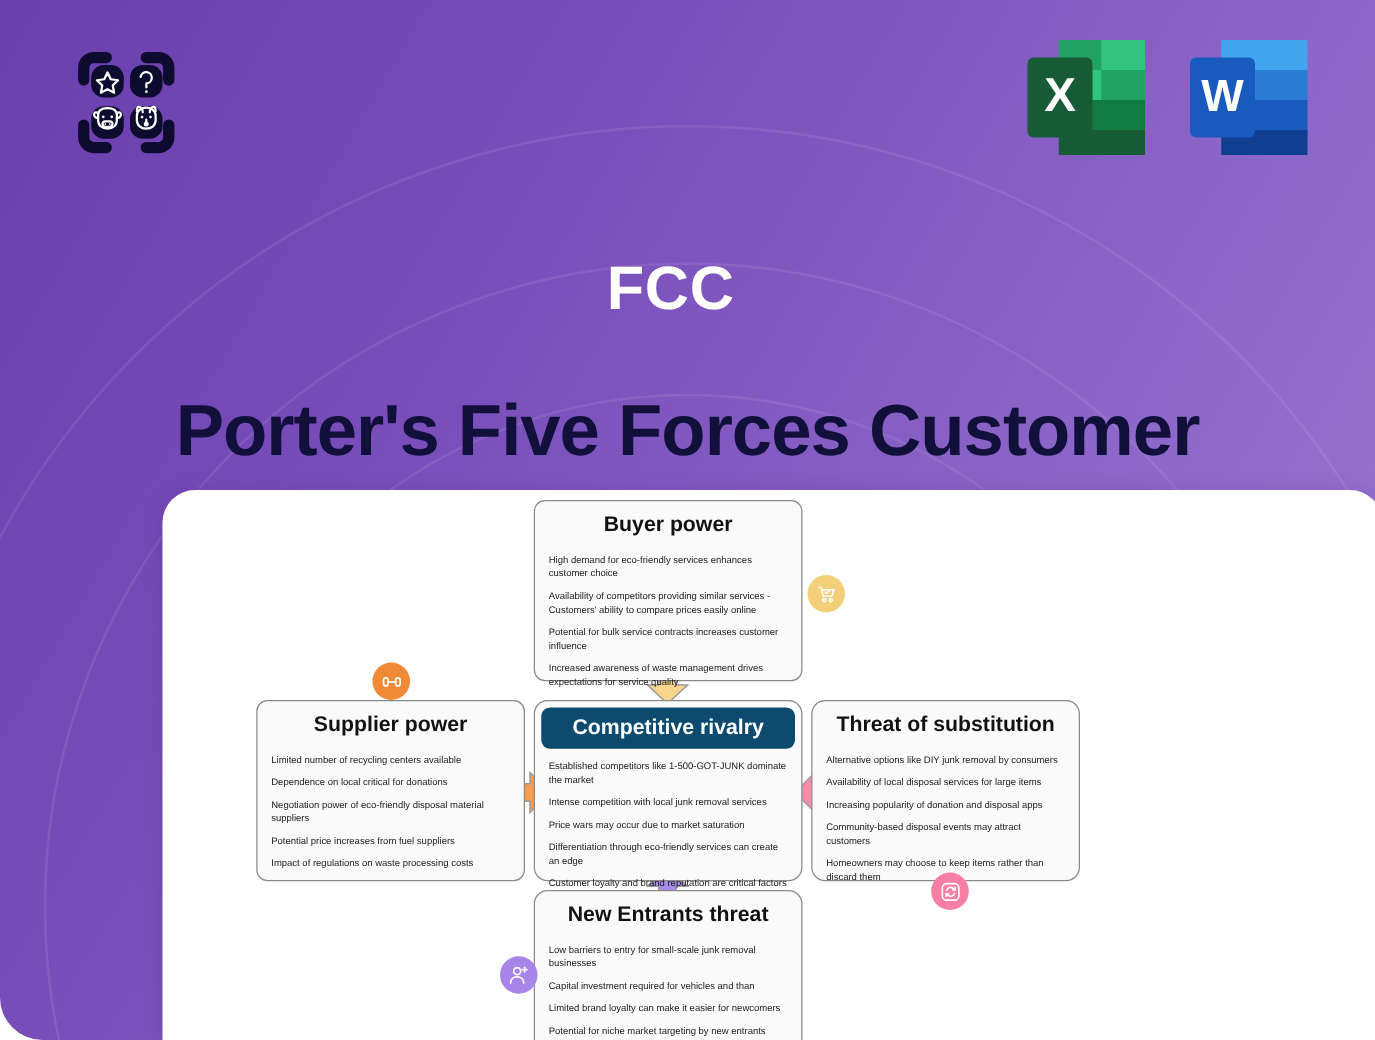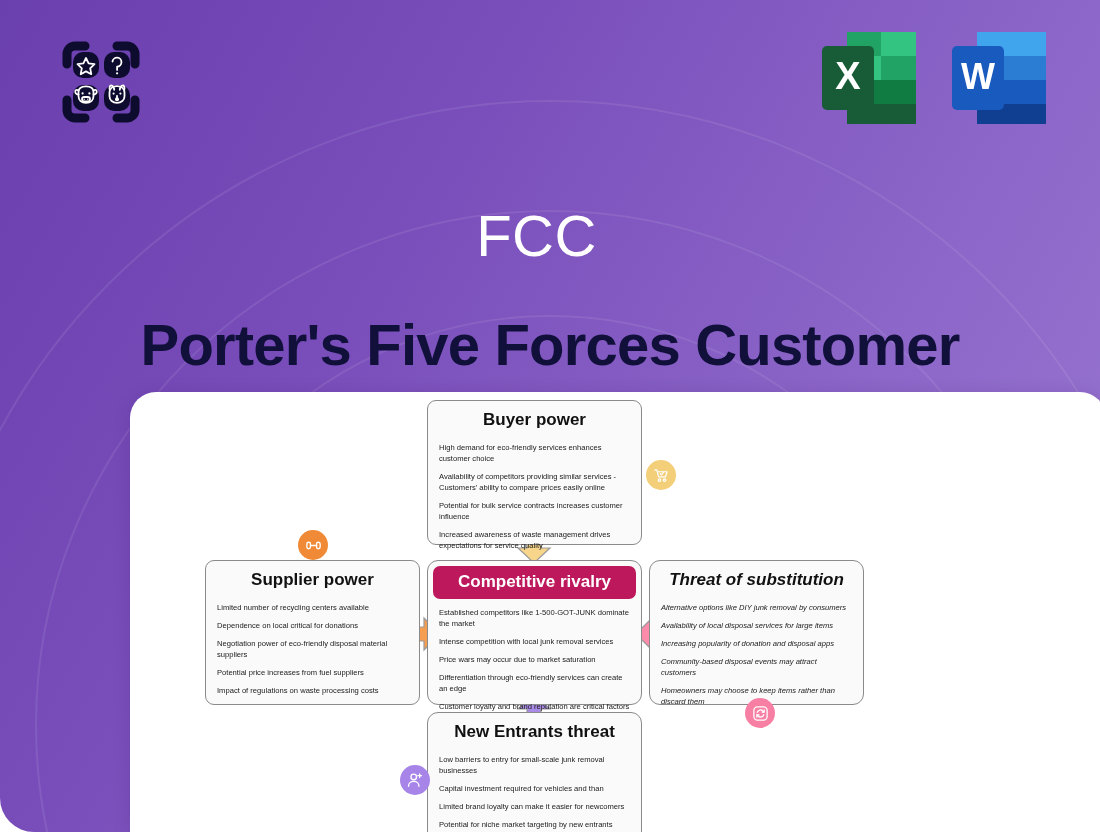--- a/index.html
+++ b/index.html
@@ -46,22 +46,22 @@
   .office-icons {
     position: absolute; right: 50px; top: 28px;
     display: flex; gap: 28px; align-items: flex-start;
   }
 
   
   .brand-title {
     position: absolute; left: 0; top: 207px; width: 1073px;
     text-align: center;
     color: #ffffff;
-    font-size: 58px;
-    font-weight: normal;
+    font-size: 49px;
+    font-weight: bold;
     letter-spacing: 0.5px;
     line-height: 1;
   }
   .page-title {
     position: absolute; left: 0; top: 312px; width: 1100px;
     text-align: center;
     color: #10103a;
     font-size: 58px;
     font-weight: bold;
     letter-spacing: -0.8px;
@@ -96,21 +96,21 @@
 
   .force-title {
     text-align: center;
     font-size: 17px;
     font-weight: bold;
     color: #111111;
     padding: 9px 6px 7px;
     line-height: 1.15;
   }
   .force-title.center-head {
-    background: #be185d;
+    background: #0c4a6e;
     color: #ffffff;
     border-radius: 7px;
     margin: 5px 5px 3px;
     padding: 6px 6px 7px;
     font-size: 17px;
   }
   .force-list {
     padding: 5px 11px 8px;
   }
   .force-list li {
@@ -118,21 +118,21 @@
     font-size: 7.6px;
     line-height: 1.45;
     color: #1a1a1a;
     margin-bottom: 7px;
   }
 
   
   .box-buyer   { left: 297px; top: 8px;   width: 215px; height: 145px; }
   .box-supplier{ left: 75px;  top: 168px; width: 215px; height: 145px; }
   .box-central { left: 297px; top: 168px; width: 215px; height: 145px; }
-  .box-threat  { left: 519px; top: 168px; width: 215px; height: 145px; font-style: italic; }
+  .box-threat  { left: 519px; top: 168px; width: 215px; height: 145px; }
   .box-entrant { left: 297px; top: 320px; width: 215px; height: 132px; }
 
   
   .arrow { position: absolute; }
 
   
   .badge {
     position: absolute;
     width: 30px; height: 30px;
     border-radius: 50%;

